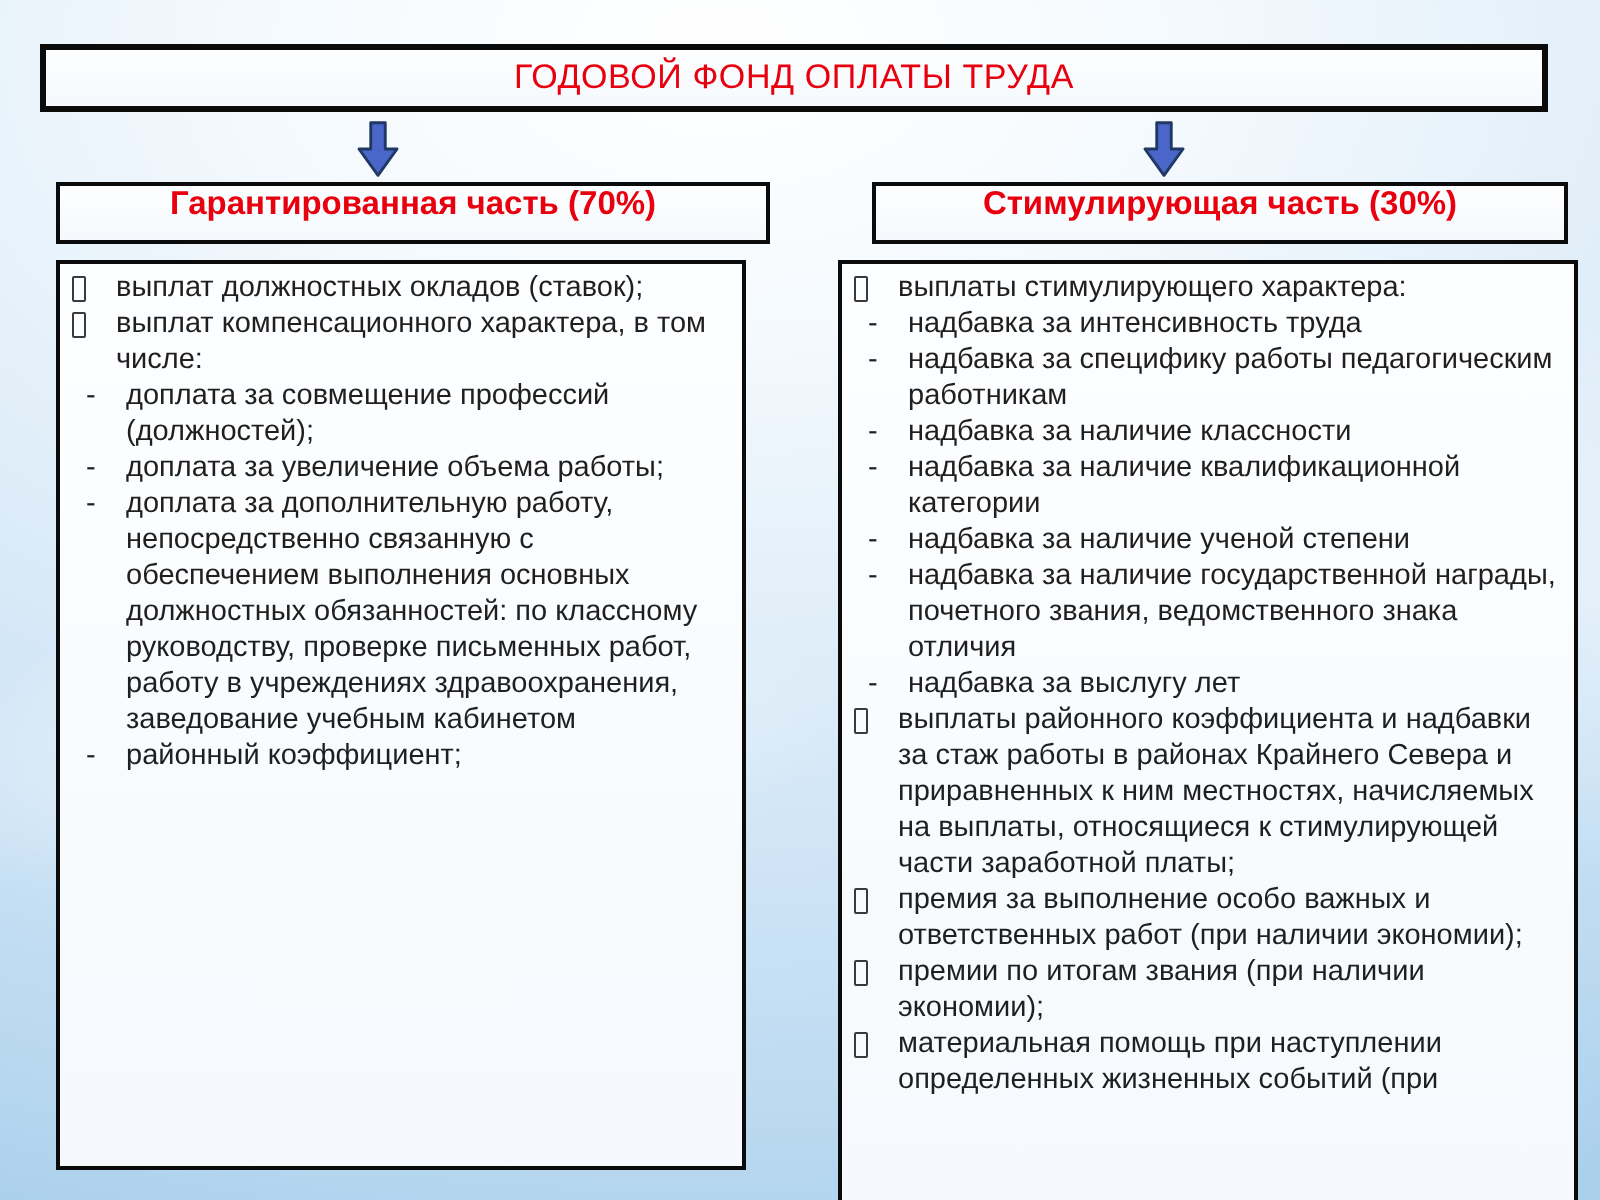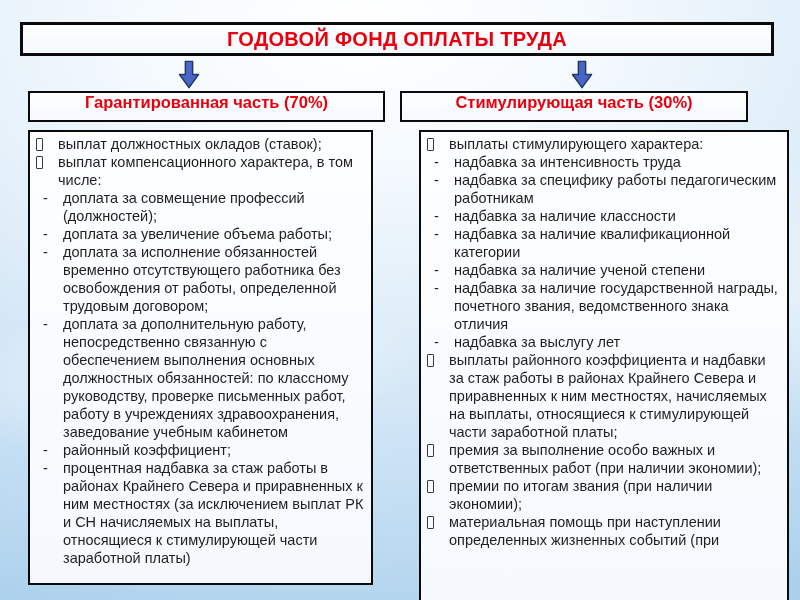--- a/index.html
+++ b/index.html
@@ -27,31 +27,31 @@
     border:3px solid #0b0b0b;
     background:linear-gradient(#fdfeff,#f5f9fd);
     z-index:2;
   }
   .title-box{
     left:20px;top:22px;width:754px;height:34px;
     display:flex;align-items:center;justify-content:center;
   }
   .title-text{
     color:var(--accent-red,#e8000f);
-    font-size:20px;font-weight:700;letter-spacing:.3px;white-space:nowrap;
+    font-size:17px;font-weight:400;letter-spacing:.3px;white-space:nowrap;
   }
   .arrow{position:absolute;top:60px;width:24px;height:29px;z-index:2;}
   .arrow.left{left:177px;}
   .arrow.right{left:570px;}
   .hdr-box{
     top:91px;height:31px;border-width:2.5px;
     display:flex;justify-content:center;
   }
   .hdr-box.left{left:28px;width:357px;}
-  .hdr-box.right{left:400px;width:348px;}
+  .hdr-box.right{left:436px;width:348px;}
   .hdr-text{
     color:var(--accent-red,#e8000f);
     font-size:16.5px;font-weight:700;white-space:nowrap;
   }
   .panel{
     border-width:2.5px;
     padding:3px 4px 0 5px;
     font-size:14.5px;line-height:18px;color:var(--body-text,#1f1f1f);
     overflow:visible;
   }
@@ -108,39 +108,31 @@
         <span class="bullet dash"></span>
         <div class="item-text">доплата за совмещение профессий (должностей);</div>
       </div>
 
 
       <div class="item dash">
         <span class="bullet dash"></span>
         <div class="item-text">доплата за увеличение объема работы;</div>
       </div>
 
-      <div class="item dash">
-        <span class="bullet dash"></span>
-        <div class="item-text">доплата за исполнение обязанностей временно отсутствующего работника без освобождения от работы, определенной трудовым договором;</div>
-      </div>
 
       <div class="item dash">
         <span class="bullet dash"></span>
         <div class="item-text">доплата за дополнительную работу, непосредственно связанную с обеспечением выполнения основных должностных обязанностей: по классному руководству, проверке письменных работ, работу в учреждениях здравоохранения, заведование учебным кабинетом</div>
       </div>
 
       <div class="item dash">
         <span class="bullet dash"></span>
         <div class="item-text">районный коэффициент;</div>
       </div>
 
-      <div class="item dash">
-        <span class="bullet dash"></span>
-        <div class="item-text">процентная надбавка за стаж работы в районах Крайнего Севера и приравненных к ним местностях (за исключением выплат РК и СН начисляемых на выплаты, относящиеся к стимулирующей части заработной платы)</div>
-      </div>
     </div>
 
   <div class="box panel right">
 
       <div class="item square">
         <span class="bullet square"></span>
         <div class="item-text">выплаты стимулирующего характера:</div>
       </div>
 
       <div class="item dash">

